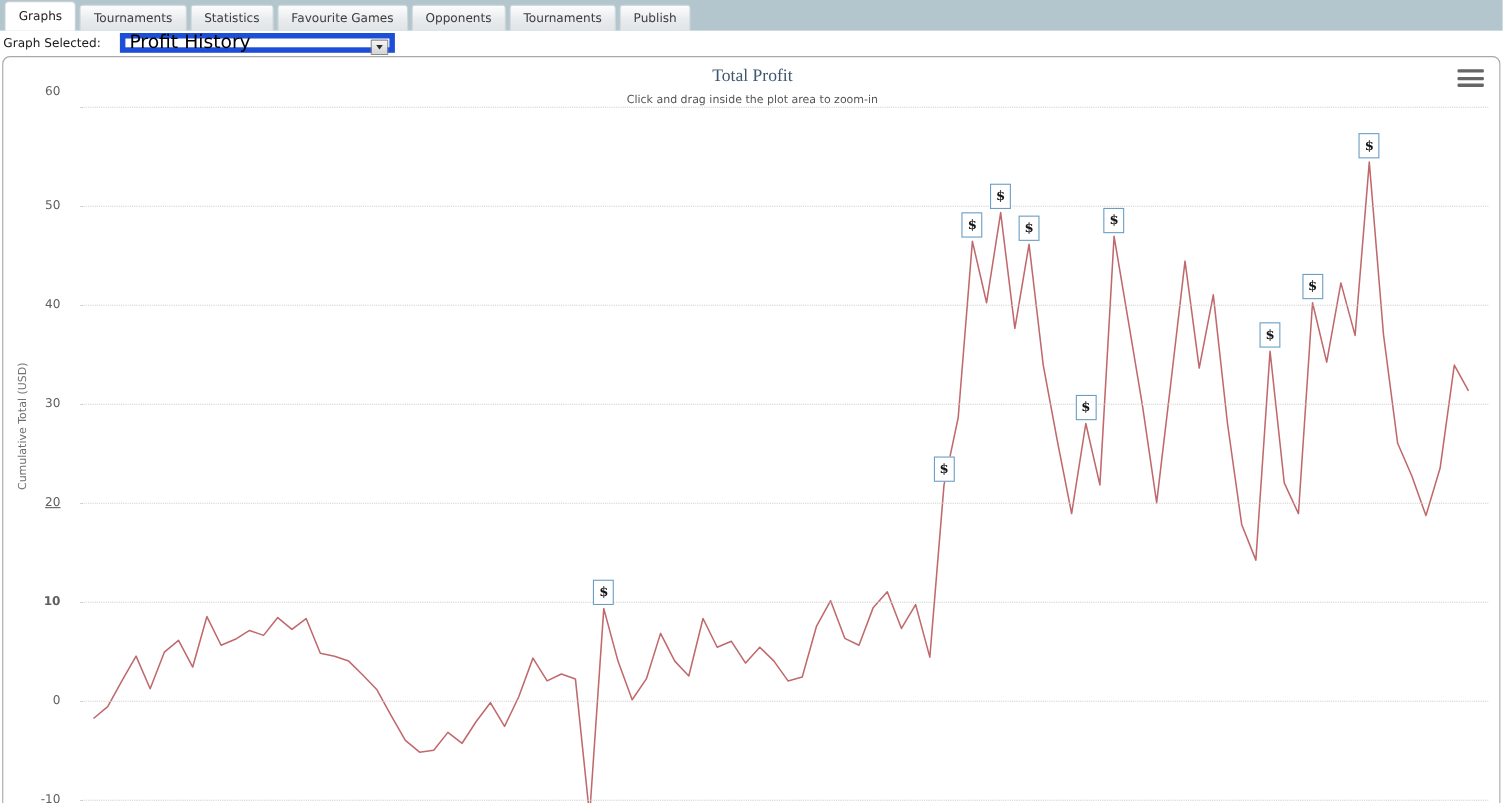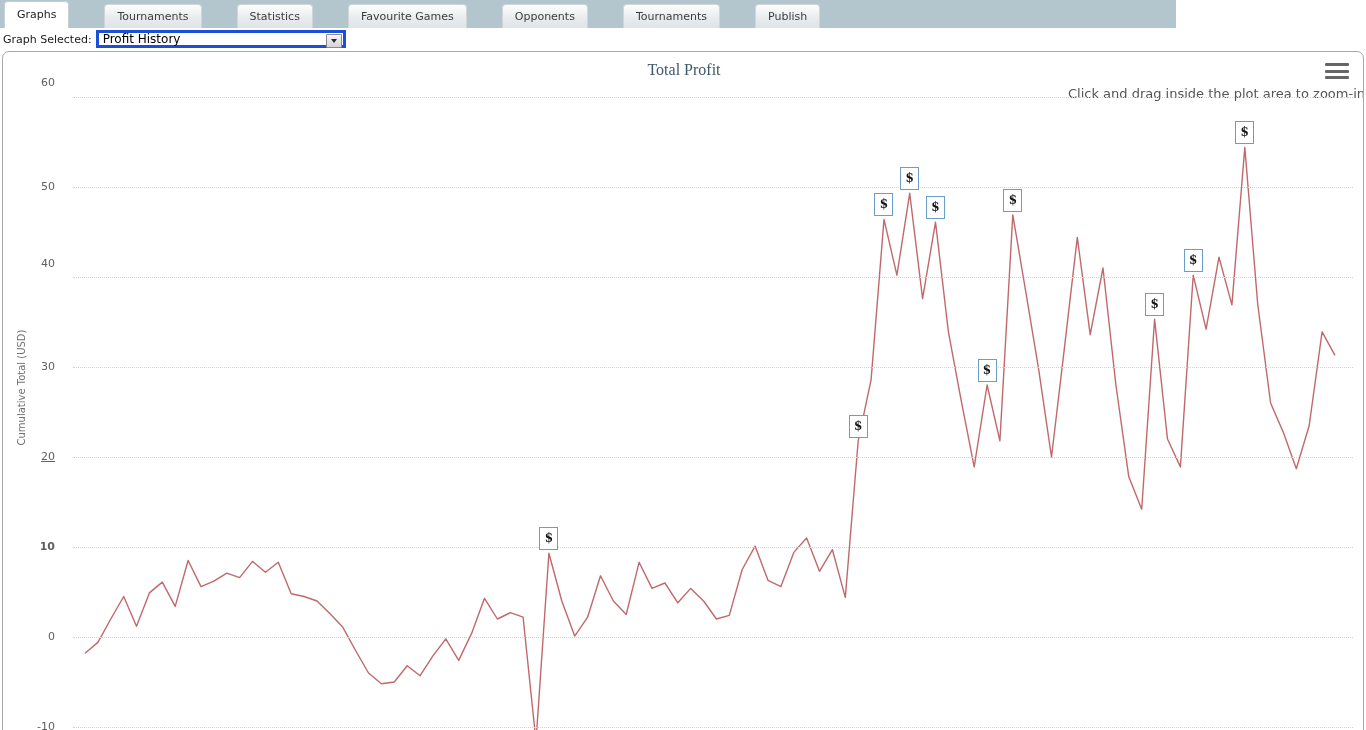--- a/index.html
+++ b/index.html
@@ -7,26 +7,25 @@
     margin: 0; padding: 0;
     width: 1366px; height: 730px;
     background: #ffffff;
     font-family: "DejaVu Sans", sans-serif;
     overflow: hidden;
   }
 
   
   #tab-strip {
     position: absolute; left: 0; top: 0;
-    width: 1176px; height: 28px;
+    width: 1366px; height: 28px;
     background: #b3c6ce;
     display: flex;
     align-items: flex-end;
     padding-left: 4px;
-    gap: 32px;
   }
   .tab {
     height: 24px;
     line-height: 23px;
     padding: 0 12px;
     margin-right: 3px;
     font-size: 11px;
     color: #3c3c3c;
     background: linear-gradient(to bottom, #fdfdfd 0%, #e9ecee 55%, #dfe4e7 100%);
     border: 1px solid #cfd6da;
@@ -50,29 +49,29 @@
     position: absolute; left: 0; top: 28px;
     width: 1366px; height: 22px;
     background: #ffffff;
     display: flex;
     align-items: center;
     padding-left: 3px;
   }
   #selector-label {
     font-size: 11px;
     color: #1a1a1a;
-    margin-right: 4px;
+    margin-right: 17px;
     white-space: nowrap;
   }
   #graph-select {
     width: 250px;
     height: 18px;
-    border: 3px solid #1d4ed8;
-    background: #ffffff;
-    font-size: 12px;
+    border: 5px solid #1d4ed8;
+    background: #ffffff;
+    font-size: 17px;
     color: #000;
     display: flex;
     align-items: center;
     position: relative;
     padding-left: 4px;
     cursor: pointer;
   }
   #graph-select-arrow {
     position: absolute;
     right: 1px; top: 1px;
@@ -107,22 +106,22 @@
     width: 1362px;
     text-align: center;
     font-size: 16px;
     color: #3e576f;
     font-family: Liberation Serif, serif;
   }
   #chart-subtitle {
     position: absolute;
     left: 0; top: 34px;
     width: 1362px;
-    text-align: right;
-    font-size: 13px;
+    text-align: center;
+    font-size: 10px;
     color: #555555;
   }
   #menu-button {
     position: absolute;
     right: 14px; top: 9px;
     width: 24px; height: 20px;
     cursor: pointer;
     display: flex;
     flex-direction: column;
     justify-content: space-between;
@@ -219,21 +218,21 @@
   <div id="plot-wrap">
     <div id="axis-title">Cumulative Total (USD)</div>
     <svg id="plot-svg" width="1362" height="690">
         <polyline points="82.0,601.2 94.9,590.4 107.8,567.0 120.7,544.5 133.5,574.2 146.4,540.9 159.3,530.1 172.2,554.4 185.1,508.5 198.0,534.6 210.9,529.2 223.8,521.1 236.6,525.6 249.5,509.4 262.4,520.2 275.3,510.3 288.2,541.8 301.1,544.5 314.0,549.0 326.8,561.6 339.7,575.1 352.6,598.5 365.5,621.0 378.4,631.8 391.3,630.0 404.2,613.8 417.1,623.7 429.9,603.9 442.8,586.8 455.7,608.4 468.6,581.4 481.5,546.3 494.4,567.0 507.3,560.7 520.1,565.2 533.0,689.4 545.9,501.3 558.8,549.0 571.7,584.1 584.6,565.2 597.5,523.8 610.4,549.0 623.2,562.5 636.1,510.3 649.0,536.4 661.9,531.0 674.8,550.8 687.7,536.4 700.6,549.0 713.4,567.0 726.3,563.4 739.2,517.5 752.1,494.1 765.0,528.3 777.9,534.6 790.8,500.4 803.6,486.0 816.5,519.3 829.4,497.7 842.3,545.4 855.2,388.8 868.1,327.6 881.0,167.4 893.9,223.2 906.7,141.3 919.6,246.6 932.5,170.1 945.4,279.9 958.3,349.2 971.2,414.9 984.1,333.0 996.9,388.8 1009.8,162.9 1022.7,239.4 1035.6,316.8 1048.5,405.0 1061.4,296.1 1074.3,185.4 1087.2,282.6 1100.0,216.0 1112.9,333.0 1125.8,424.8 1138.7,457.2 1151.6,267.3 1164.5,387.0 1177.4,414.9 1190.2,223.2 1203.1,277.2 1216.0,205.2 1228.9,252.9 1241.8,95.4 1254.7,252.0 1267.6,351.0 1280.5,380.7 1293.3,416.7 1306.2,373.5 1319.1,279.9 1332.0,303.3" fill="none" stroke="#c0696c" stroke-width="1.4" stroke-linejoin="round"></polyline>
       </svg>
   <div class="gridline" style="top: 45px;"></div>
       <div class="ytick" style="top: 31px;">60</div>
       <div class="gridline" style="top: 135px;"></div>
       <div class="ytick" style="top: 135px;">50</div>
       <div class="gridline" style="top: 225px;"></div>
-      <div class="ytick" style="top: 212px;">40</div>
+      <div class="ytick" style="top: 225px;">40</div>
       <div class="gridline" style="top: 315px;"></div>
       <div class="ytick" style="top: 315px;">30</div>
       <div class="gridline" style="top: 405px;"></div>
       <div class="ytick" style="top: 405px; text-decoration: underline;">20</div>
       <div class="gridline" style="top: 495px;"></div>
       <div class="ytick" style="top: 495px; font-weight: bold;">10</div>
       <div class="gridline" style="top: 585px;"></div>
       <div class="ytick" style="top: 585px;">0</div>
       <div class="gridline" style="top: 675px;"></div>
       <div class="ytick" style="top: 675px;">-10</div>

